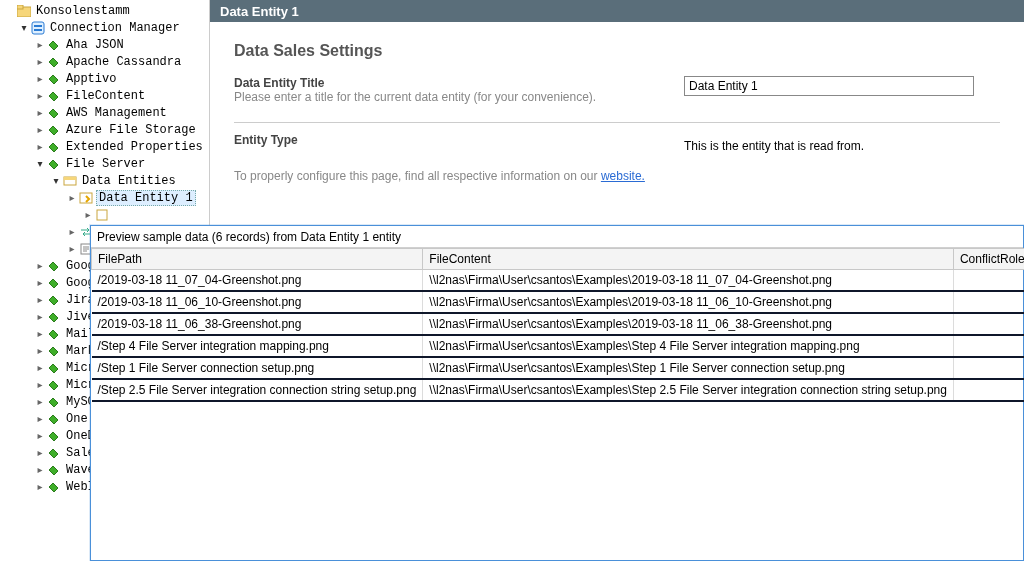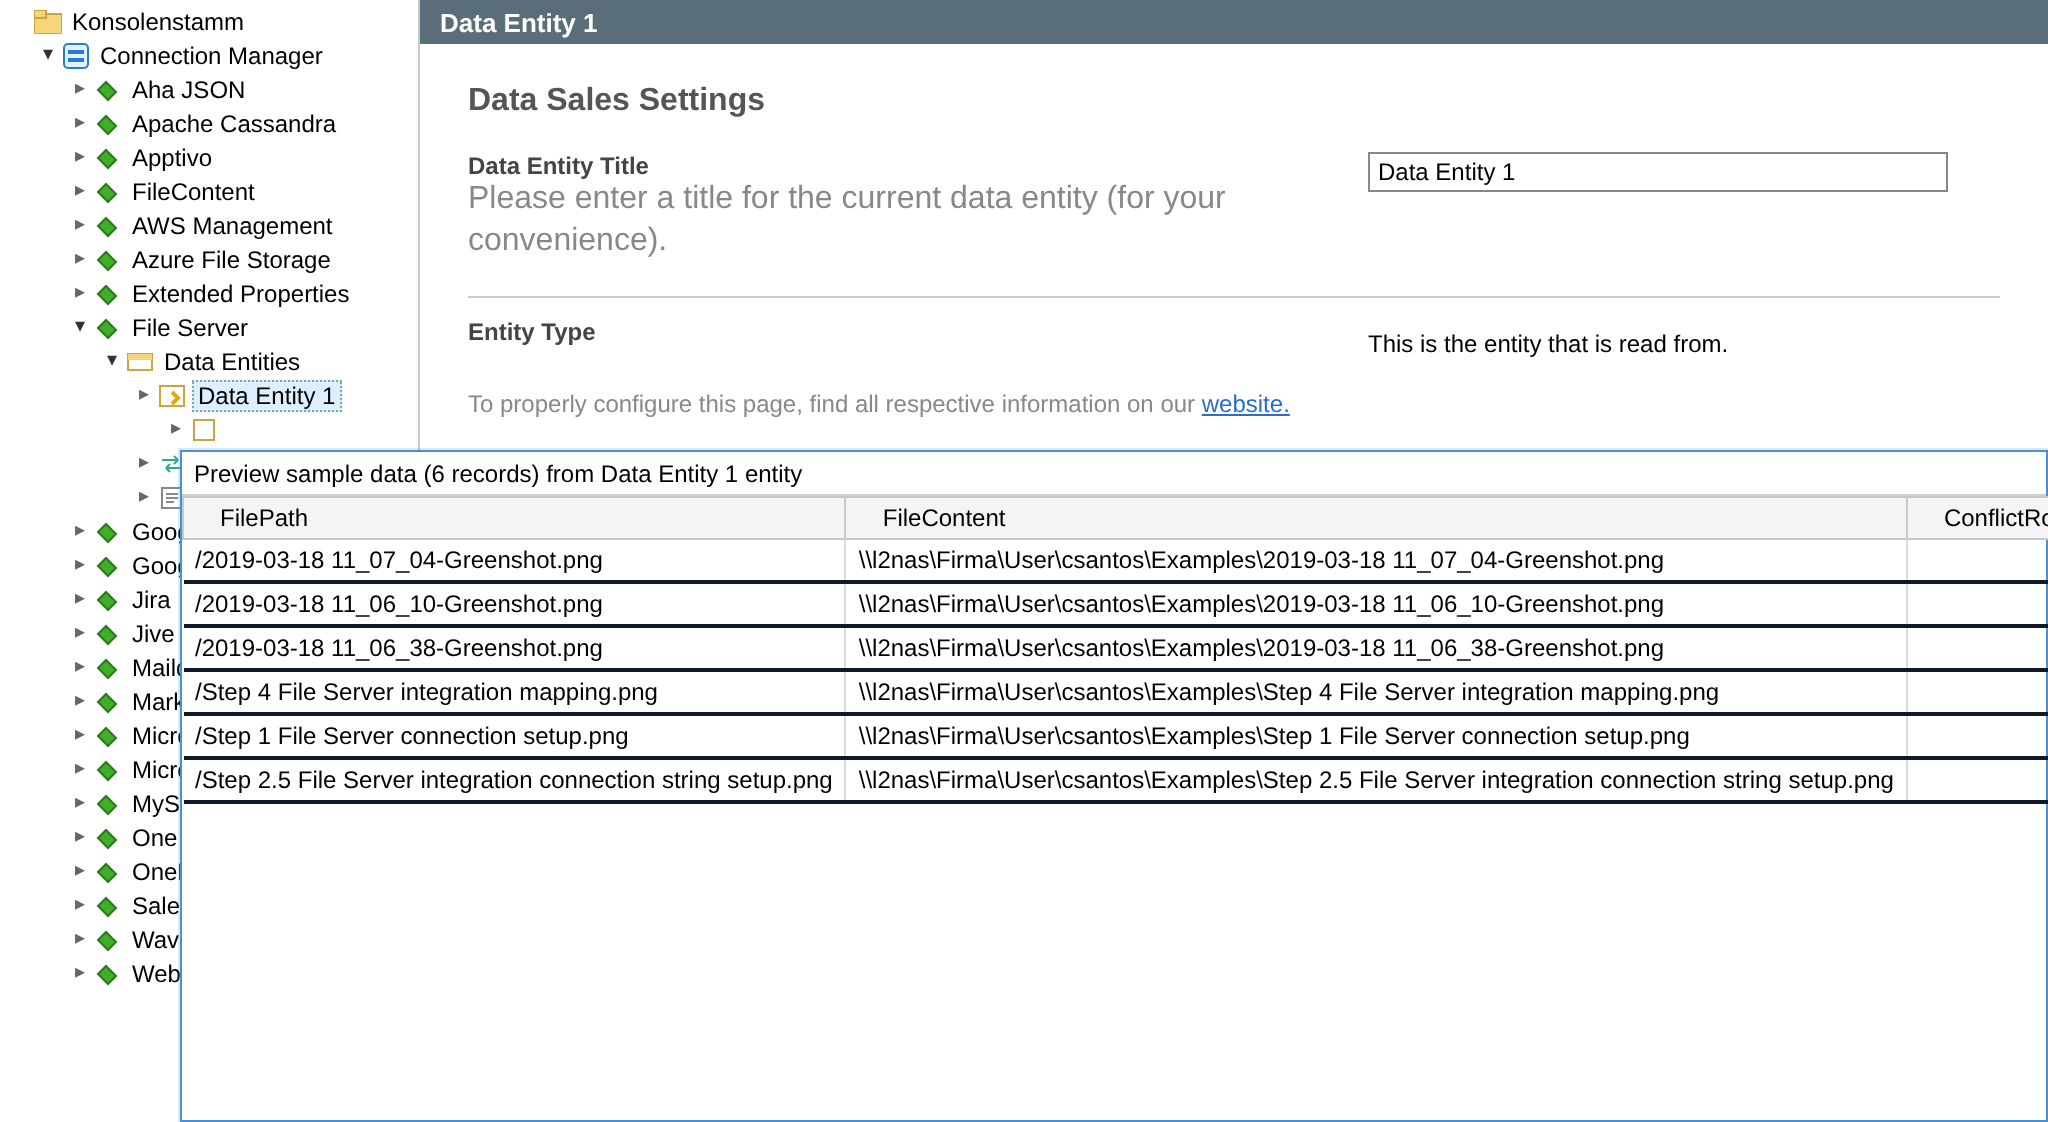--- a/index.html
+++ b/index.html
@@ -33,21 +33,21 @@
   }
   .tree-row .exp {
     width: 12px;
     text-align: center;
     color: #666;
     font-size: 10px;
     line-height: 12px;
   }
   .tree-row .exp.open { color: #333; }
   .tree-row .icon { width: 16px; height: 16px; display:flex; align-items:center; justify-content:center; margin-right: 2px; }
-  .tree-row .label { padding-left: 2px; }
+  .tree-row .label { padding-left: 2px; font-family: Liberation Mono, monospace; }
   .tree-row.selected .label {
     background: #ddeeff;
     border: 1px dotted #7aa;
     padding: 0 2px;
   }
   .indent-0 { padding-left: 4px; }
   .indent-1 { padding-left: 18px; }
   .indent-2 { padding-left: 34px; }
   .indent-3 { padding-left: 50px; }
   .indent-4 { padding-left: 66px; }
@@ -71,21 +71,21 @@
   .settings-area { padding: 20px 24px 10px 24px; }
   .settings-heading {
     font-size: 16px;
     font-weight: bold;
     color: #555;
     margin-bottom: 16px;
   }
   .field-row { display: flex; align-items: flex-start; margin-bottom: 16px; }
   .field-left { width: 450px; }
   .field-label { font-weight: bold; font-size: 12px; color: #444; }
-  .field-desc { color: #888; font-size: 16px; line-height: 1.3; }
+  .field-desc { color: #888; font-size: 12px; line-height: 1.3; }
   .field-right { flex: 1; }
   .text-input {
     width: 290px;
     border: 1px solid #888;
     font-size: 12px;
     padding: 2px 4px;
     height: 20px;
   }
   .divider { border-top: 1px solid #ccc; margin: 0 0 10px 0; }
   .link-row { color: #888; font-size: 12px; }
@@ -113,21 +113,21 @@
   .grid {
     width: 100%;
     border-collapse: collapse;
     font-size: 12px;
   }
   .grid th {
     text-align: left;
     font-weight: normal;
     background: #f4f4f4;
     border: 1px solid #c8c8c8;
-    padding: 3px 18px;
+    padding: 3px 6px;
     color: #000;
   }
   .grid td {
     border-right: 1px solid #dcdcdc;
     border-bottom: 2px solid #0f172a;
     padding: 3px 6px;
     white-space: nowrap;
     overflow: hidden;
     margin-left: 16px;
   }

